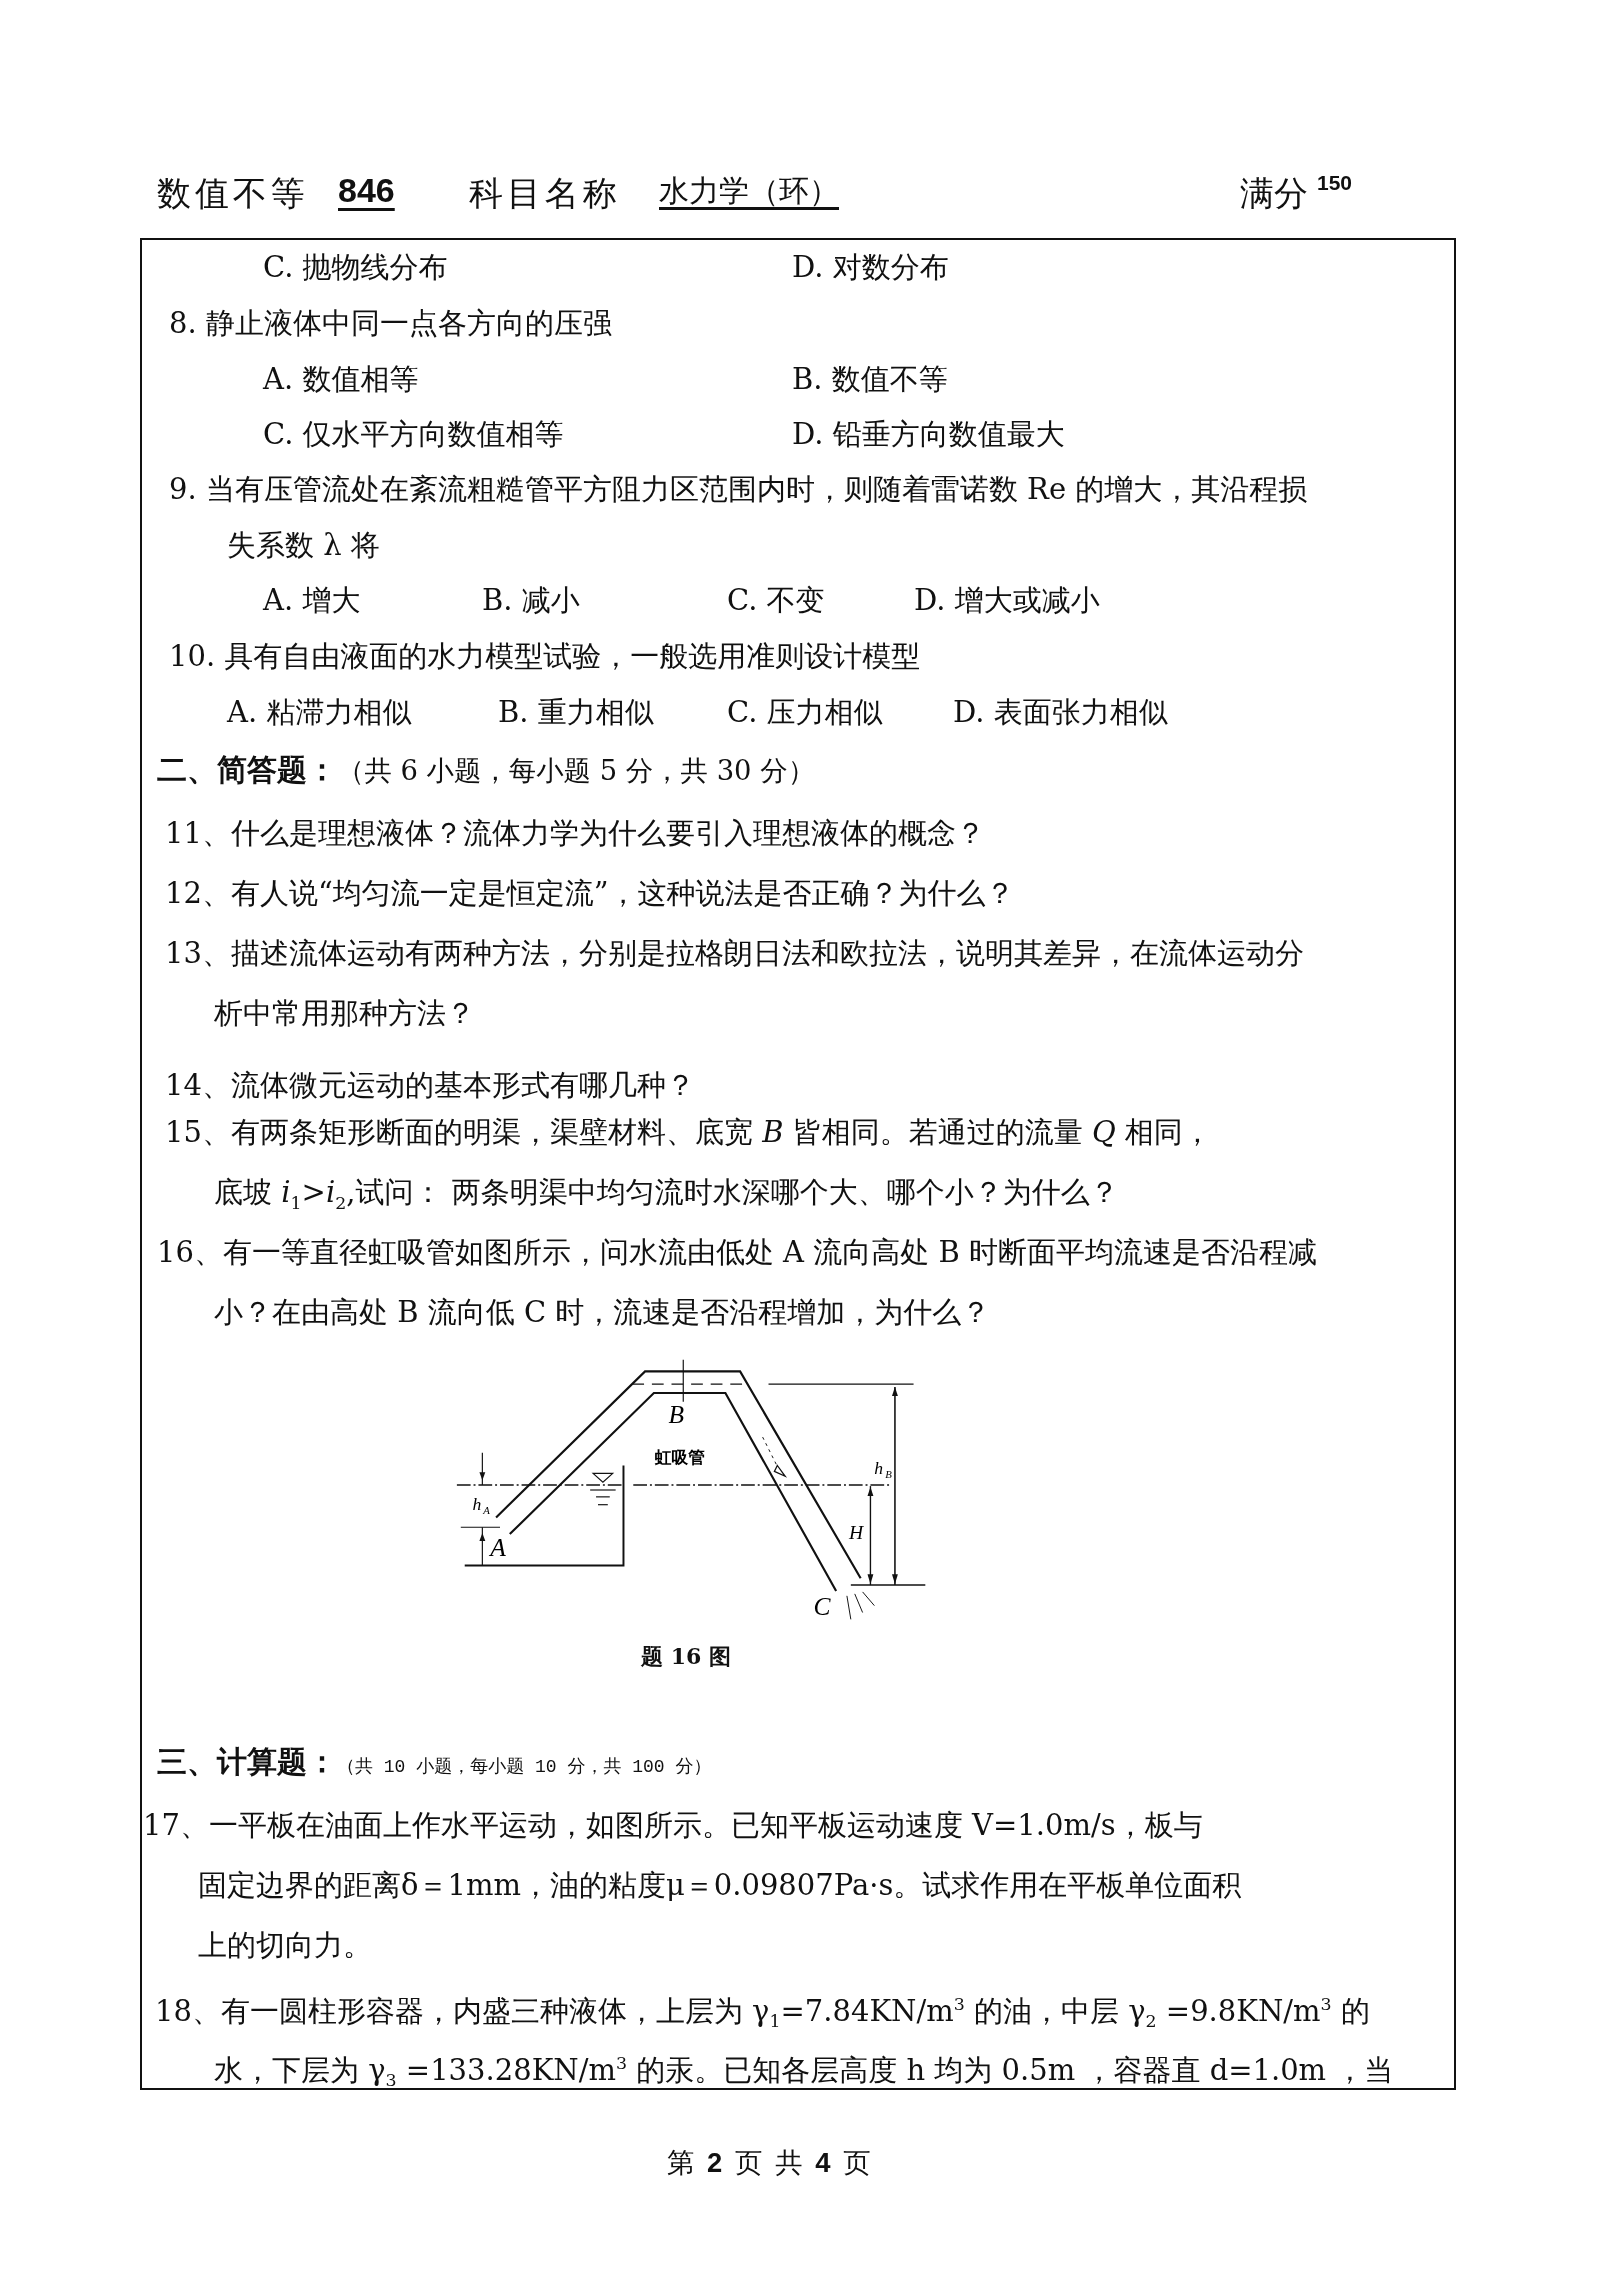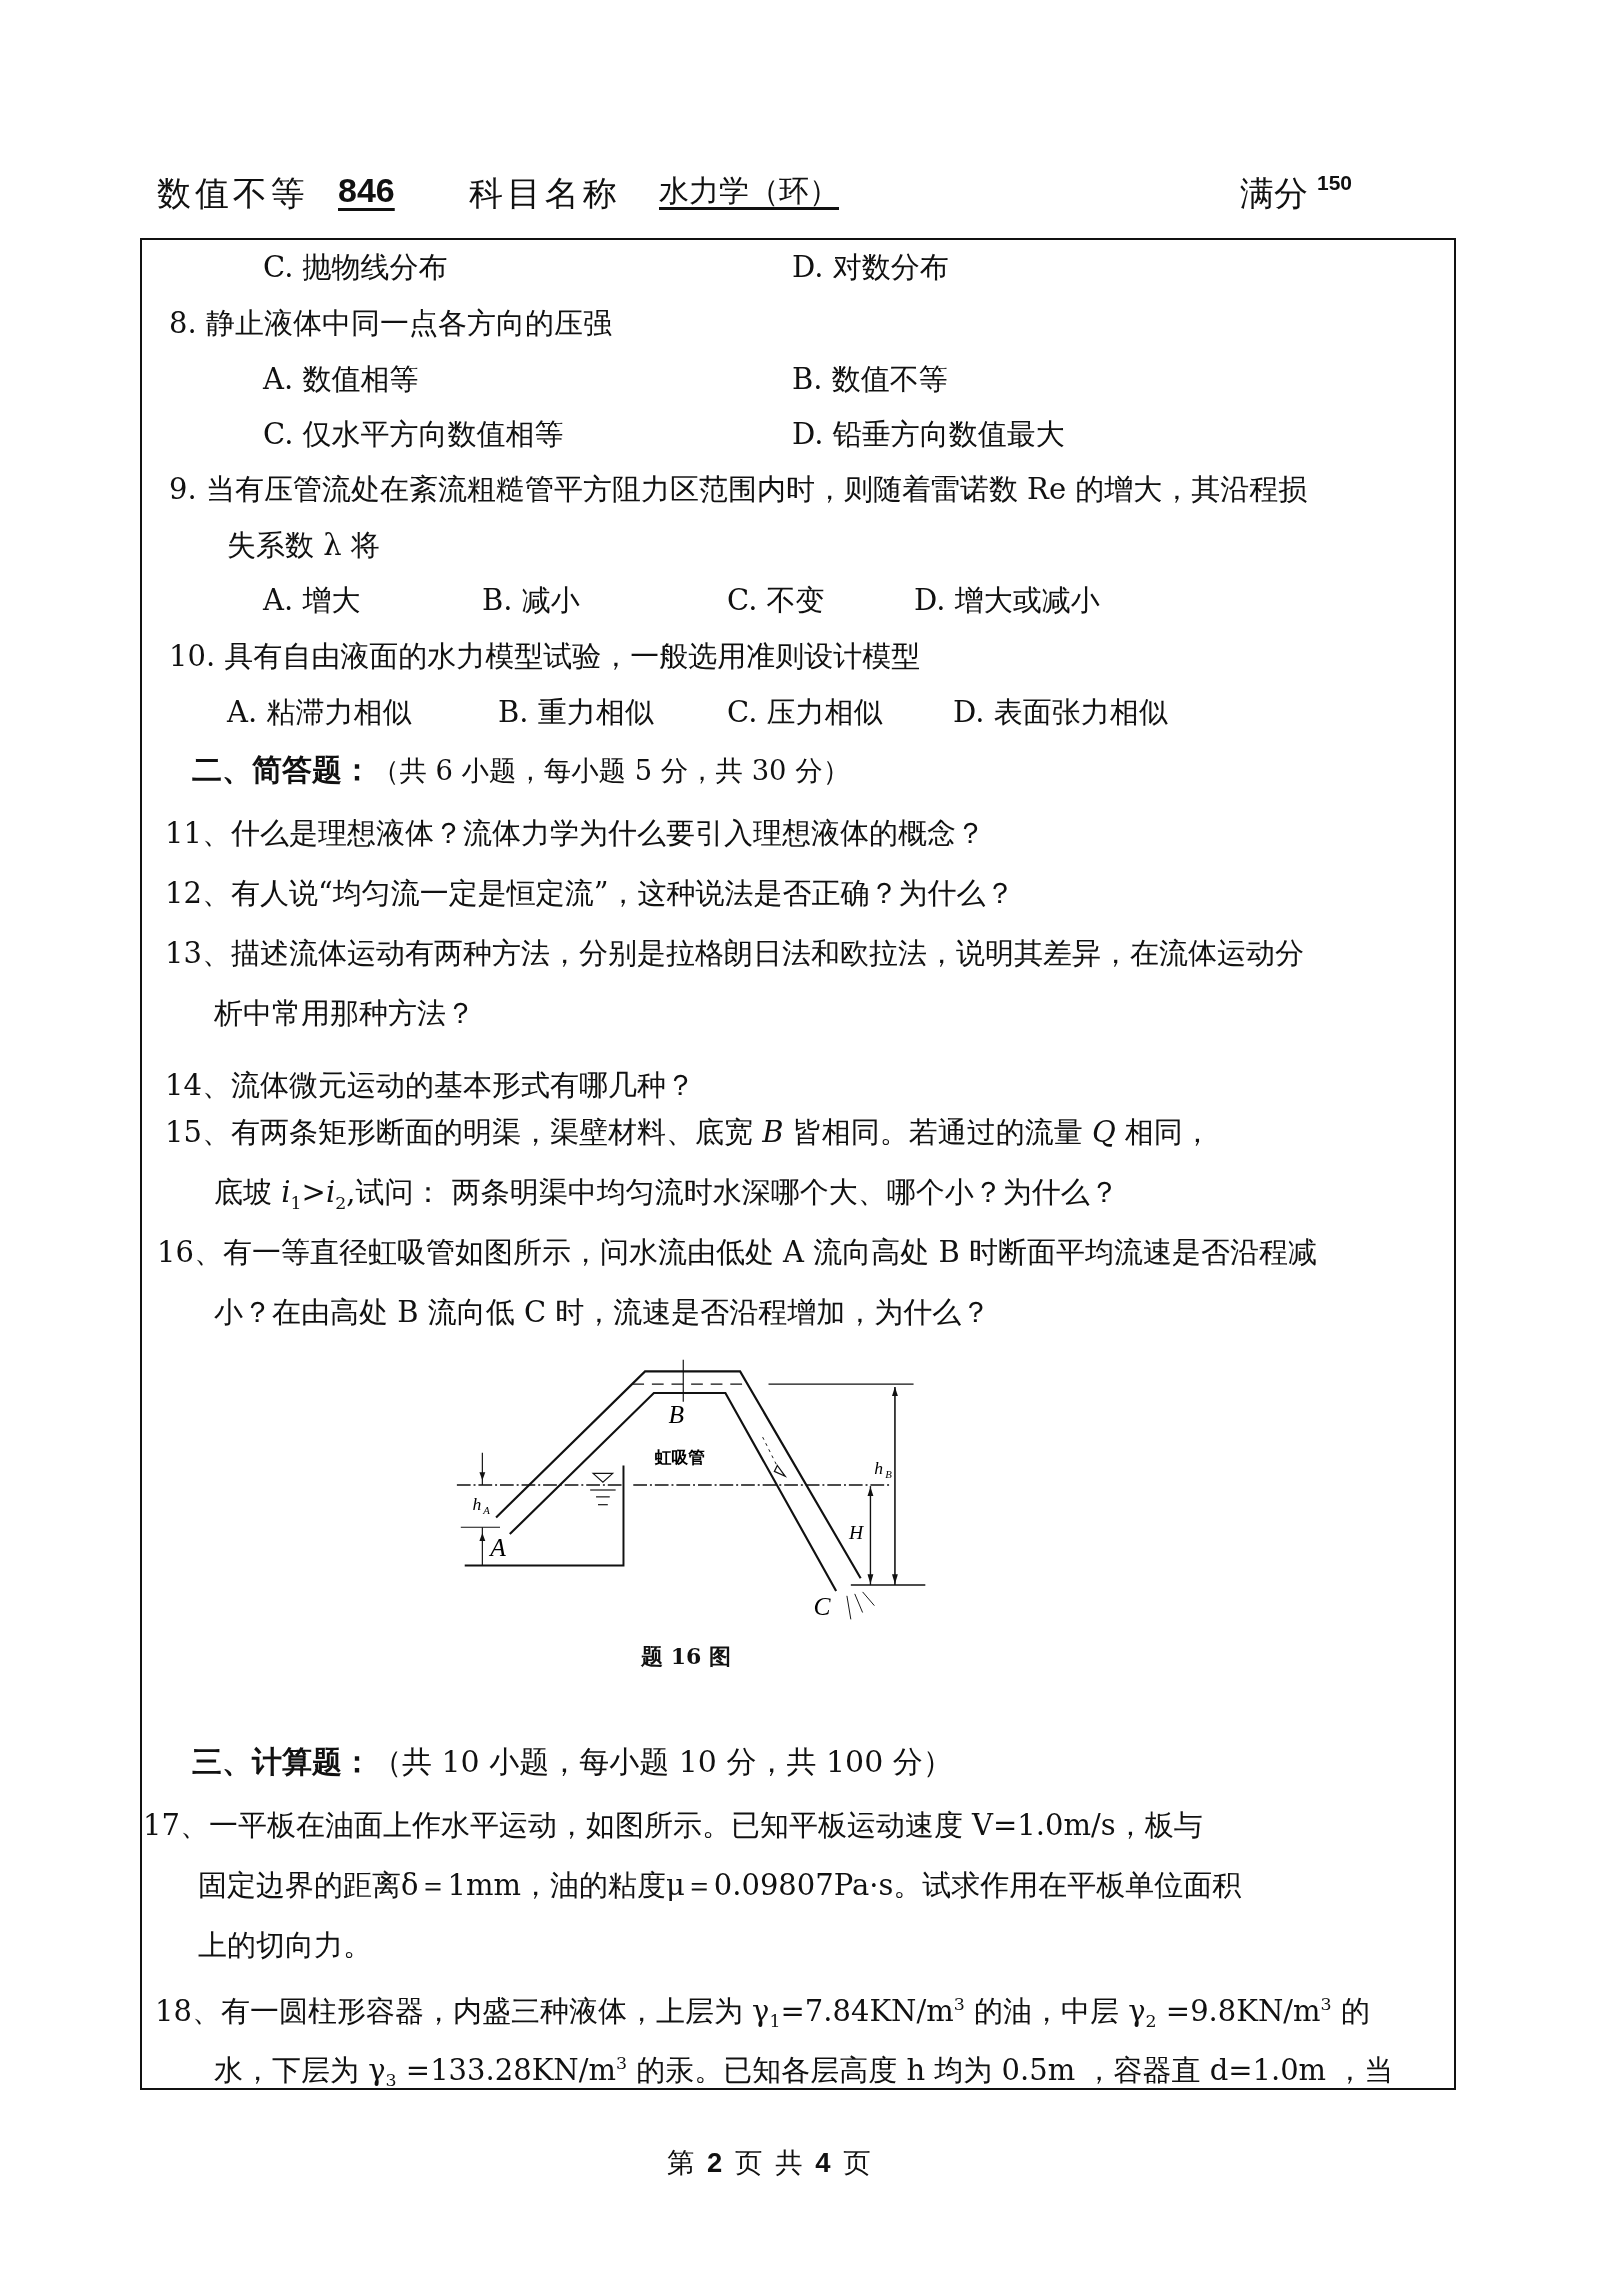--- a/index.html
+++ b/index.html
@@ -10,21 +10,21 @@
   .h-code-label { left: 0; letter-spacing: 3.9px; }
   .h-code { left: 181px; font-family: "Liberation Sans", sans-serif; font-weight: bold; text-decoration: underline; text-underline-offset: 5.9px; }
   .h-name-label { left: 312px; letter-spacing: 3.9px; }
   .h-name { left: 502px; text-decoration: underline; text-underline-offset: 5.9px; font-size: 30px; top: 9.8px; }
   .h-score-label { left: 1083px; }
   .h-score { left: 1160px; font-family: "Liberation Sans", sans-serif; font-weight: bold; font-size: 21px; top: 9.8px; }
   .frame { position: absolute; left: 140px; top: 238px; width: 1316px; height: 1852px; border: 2px solid #111; border-left-width: 2px; box-sizing: border-box; }
   .line { position: absolute; font-size: 29px; white-space: nowrap; line-height: 1; }
   .opt { position: absolute; font-size: 29px; white-space: nowrap; line-height: 1; }
   .sec { position: absolute; font-size: 30px; white-space: nowrap; line-height: 1; }
-  .sec b { font-weight: bold; font-family: "DejaVu Sans", sans-serif; margin-left: 35px; }
+  .sec b { font-weight: bold; font-family: "DejaVu Sans", sans-serif; }
   .caption { position: absolute; left: 641px; top: 1642px; font-size: 22px; font-weight: bold; }
   .footer { position: absolute; top: 2145px; left: 667px; font-size: 27.4px; letter-spacing: 2px; }
   .footer .num { font-family: "Liberation Sans", sans-serif; font-weight: bold; }
   sub, sup { font-size: 60%; }
   i.var { font-style: italic; }
   .diagram { position: absolute; left: 451px; top: 1343px; width: 490px; height: 294px; }
   .diagram svg text { font-family: "Liberation Serif", serif; }
 </style>
 </head>
 <body>
@@ -135,21 +135,21 @@
     <text x="22" y="170" font-size="18" font-style="italic">h</text>
     <text x="33" y="174" font-size="11" font-style="italic">A</text>
     <text x="432" y="134" font-size="18" font-style="italic">h</text>
     <text x="443" y="138" font-size="11" font-style="italic">B</text>
     <text x="406" y="200" font-size="20" font-style="italic">H</text>
   </svg>
 </div>
 <div class="caption">题 16 图</div>
 
 <div class="sec" style="left:157px; top:1747px;">
-  <b>三、计算题：</b><span style="font-size:30px;">（共 10 小题，每小题 10 分，共 100 分）</span>
+  <b>三、计算题：</b><span style="font-size:18px;font-family:Liberation Mono, monospace;">（共 10 小题，每小题 10 分，共 100 分）</span>
 </div>
 
 <div class="line" style="left:143px; top:1811px;">17、一平板在油面上作水平运动，如图所示。已知平板运动速度 V=1.0m/s，板与</div>
 <div class="line" style="left:198px; top:1871px;">固定边界的距离δ＝1mm，油的粘度μ＝0.09807Pa·s。试求作用在平板单位面积</div>
 <div class="line" style="left:198px; top:1931px;">上的切向力。</div>
 
 <div class="line" style="left:155px; top:1996px;">
   <span>18、有一圆柱形容器，内盛三种液体，上层为 γ</span><sub>1</sub><span>=7.84KN/m</span><sup>3</sup><span> 的油，中层 γ</span><sub>2</sub><span> =9.8KN/m</span><sup>3</sup><span> 的</span>
 </div>
 <div class="line" style="left:214px; top:2055px;">

